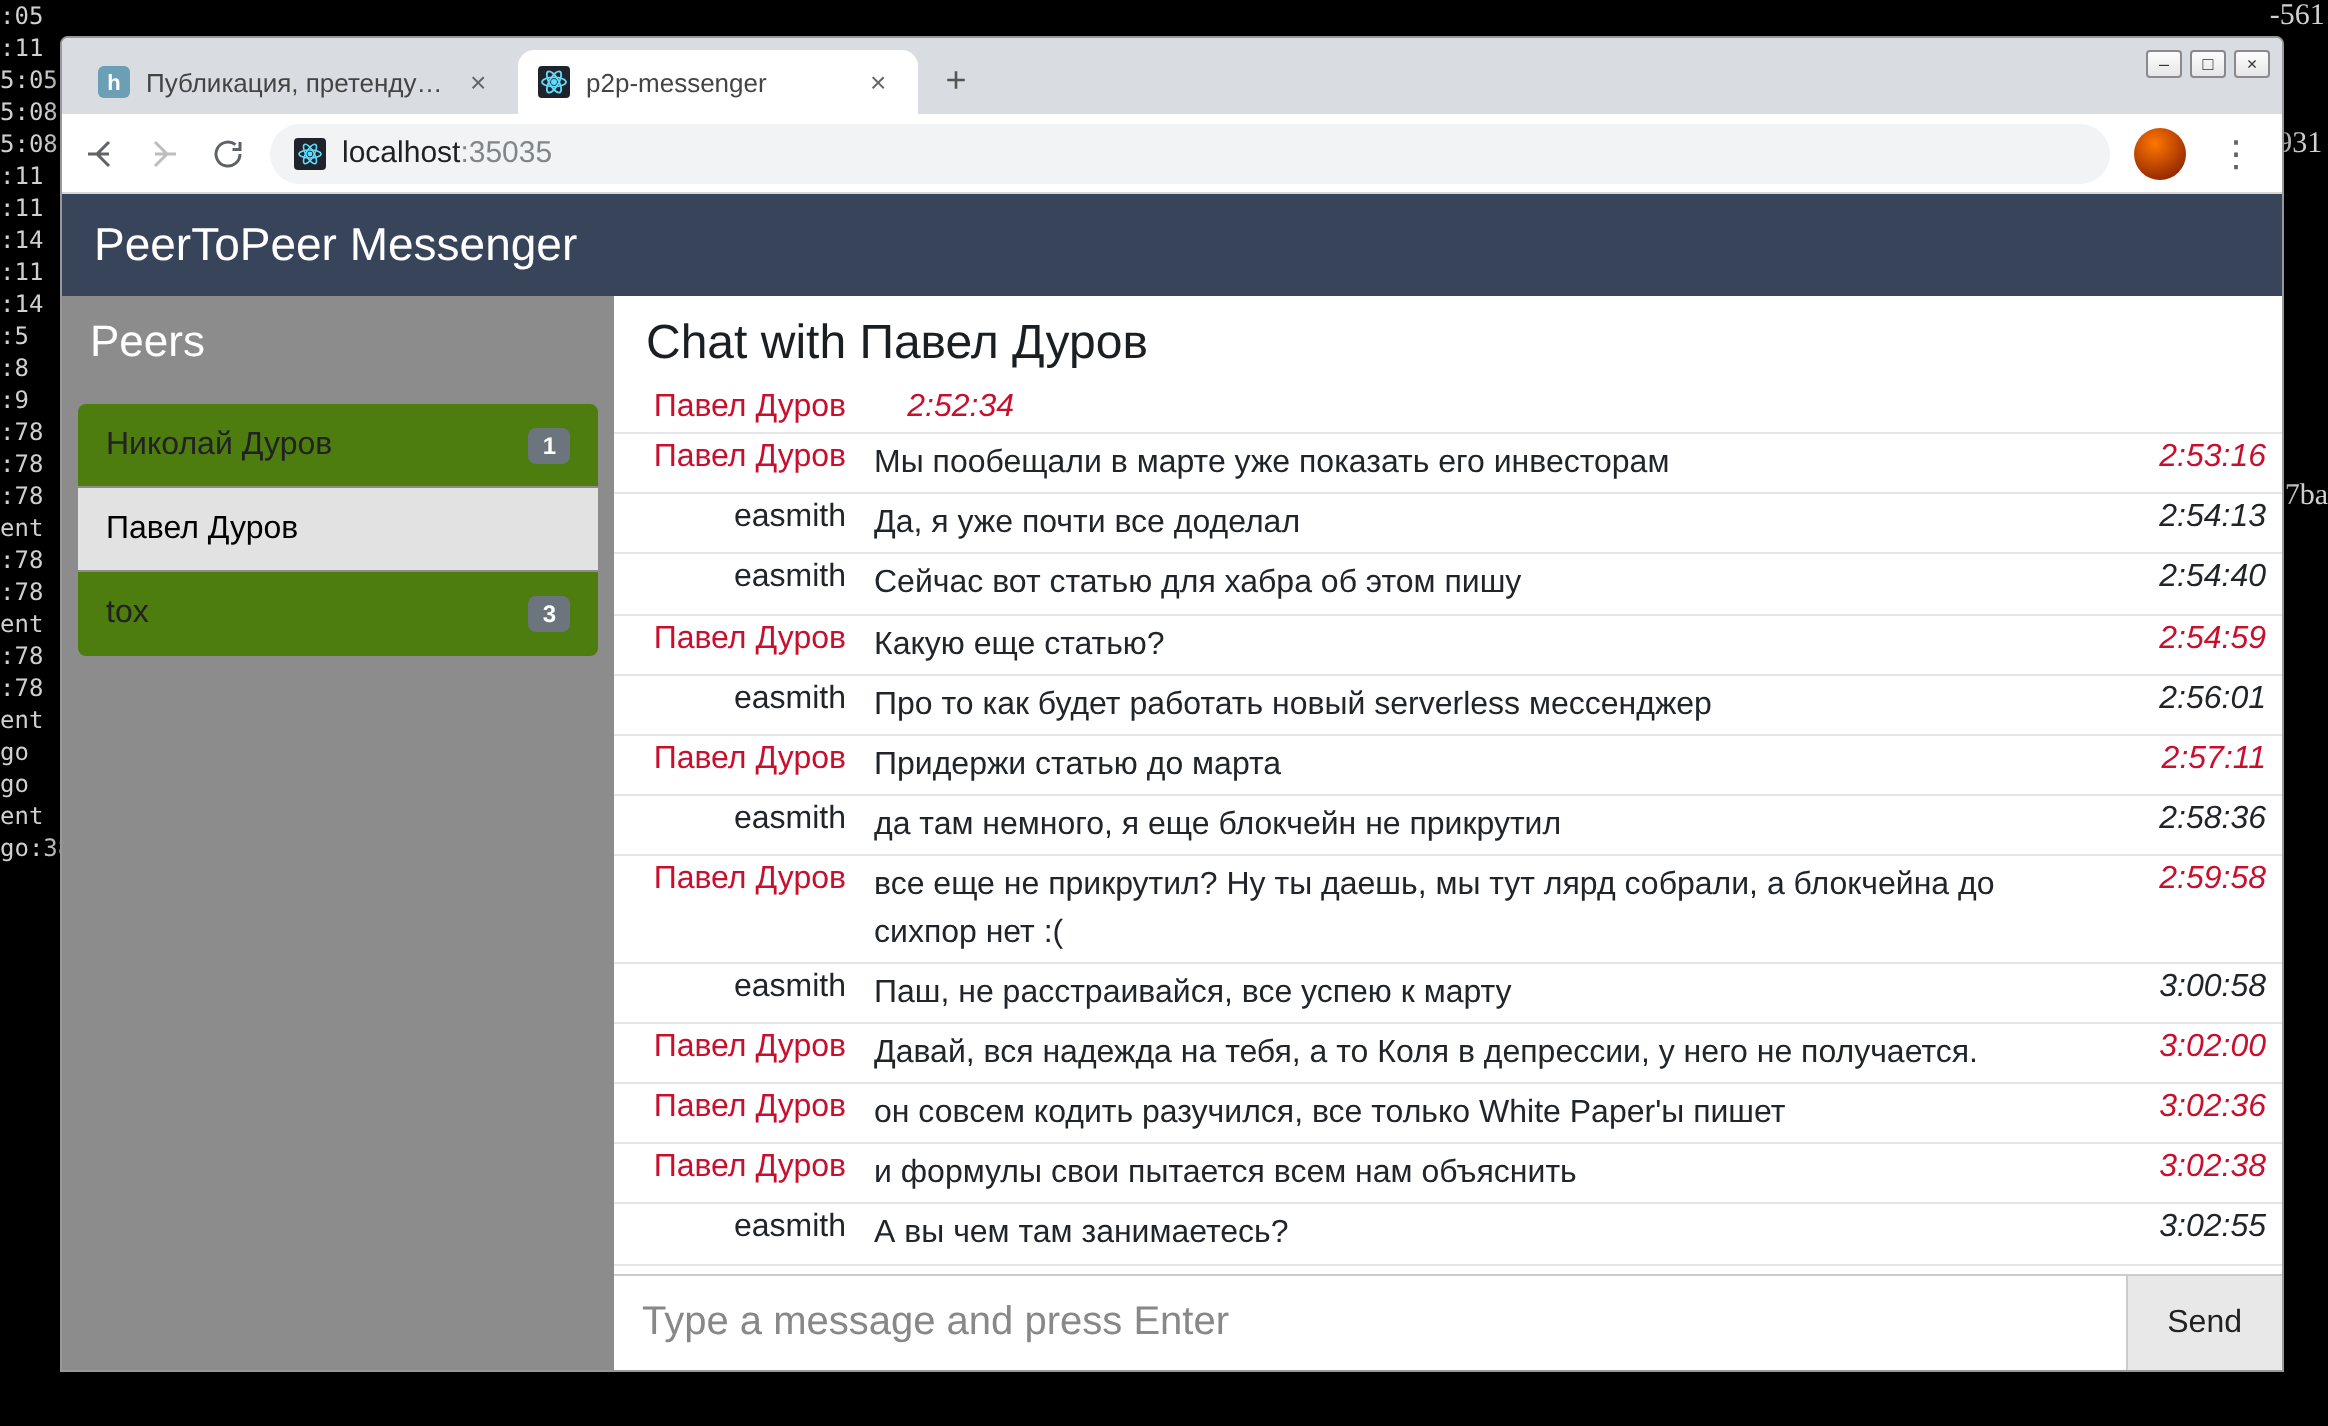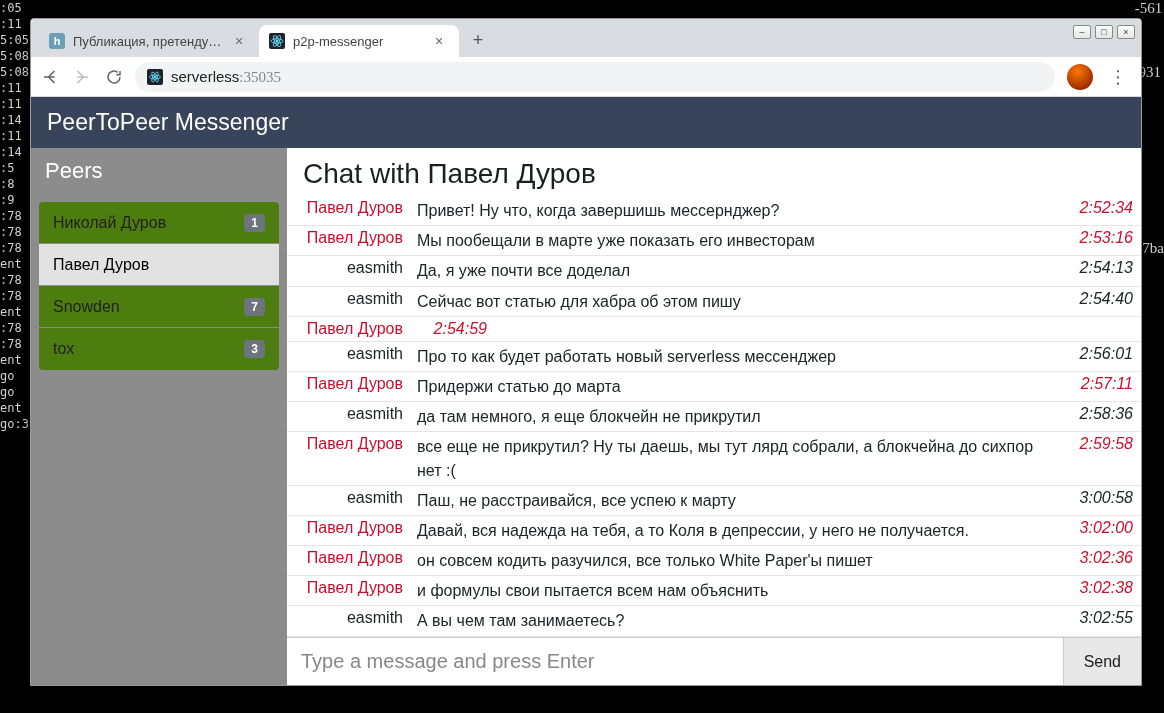--- a/index.html
+++ b/index.html
@@ -130,21 +130,21 @@
     border-radius:15px;
     display:flex;
     align-items:center;
     padding:0 12px;
     gap:8px;
     color:#202124;
     font-size:15px;
   }
   .omnibox .site-icon { width:16px; height:16px; display:flex; align-items:center; justify-content:center; }
   .omnibox .url-host { color:#202124; }
-  .omnibox .url-port { color:#80868b;font-family:Liberation Serif, serif; }
+  .omnibox .url-port { color:#80868b; }
   .avatar-btn { width:26px; height:26px; border-radius:50%; background: radial-gradient(circle at 40% 30%, #ff7700, #710); cursor:pointer; }
   .menu-btn { color:#5f6368; font-size:18px; cursor:pointer; padding:0 4px; }
 
   
   .app {
     flex:1;
     display:flex;
     flex-direction:column;
     min-height:0;
     justify-content:space-between;
@@ -154,21 +154,21 @@
     color:#fff;
     font-size:23px;
     padding: 12px 16px;
   }
   .app-body {
     flex:1;
     display:flex;
     min-height:0;
   }
   .sidebar {
-    width: 256px;
+    width: 276px;
     background:#8c8c8c;
     display:flex;
     flex-direction:column;
   }
   .sidebar-title {
     color:#fff;
     font-size:22px;
     padding: 10px 14px;
   }
   .peer-list {
@@ -204,21 +204,21 @@
   }
 
   .chat {
     flex:1;
     display:flex;
     flex-direction:column;
     min-width:0;
     background:#fff;
   }
   .chat-header {
-    font-size:28px;
+    font-size:24px;
     color:#1b1f22;
     padding: 10px 16px 6px 16px;
   }
   .messages {
     flex:1;
     overflow-y:auto;
     font-size:16px;
     color:#212529;
   }
   .msg-row {
@@ -377,74 +377,70 @@
     <div class="omnibox">
       <span class="site-icon">
         <svg width="16" height="16">
             <rect width="16" height="16" rx="2" fill="#20232a"></rect>
             <circle cx="8" cy="8" r="1.2" fill="#61dafb"></circle>
             <ellipse cx="8" cy="8" rx="5.5" ry="2" fill="none" stroke="#61dafb" stroke-width="0.8"></ellipse>
             <ellipse cx="8" cy="8" rx="5.5" ry="2" fill="none" stroke="#61dafb" stroke-width="0.8" transform="rotate(60 8 8)"></ellipse>
             <ellipse cx="8" cy="8" rx="5.5" ry="2" fill="none" stroke="#61dafb" stroke-width="0.8" transform="rotate(-60 8 8)"></ellipse>
           </svg>
       </span>
-      <span><span class="url-host">serverless</span><span class="url-port">:35035</span></span>
+      <span><span class="url-host">localhost</span><span class="url-port">:35035</span></span>
     </div>
     <div class="avatar-btn"></div>
     <div class="menu-btn">⋮</div>
   </div>
 
   <div class="app">
     <div class="app-titlebar">PeerToPeer Messenger</div>
     <div class="app-body">
       <aside class="sidebar">
         <div class="sidebar-title">Peers</div>
         <div class="peer-list" id="peer-list">
             <div class="peer-item">
               <span>Николай Дуров</span>
               <span class="peer-badge">1</span>
             </div>
             <div class="peer-item active">
               <span>Павел Дуров</span>
             </div>
             <div class="peer-item">
-              <span>Snowden</span>
-              <span class="peer-badge">7</span>
-            </div>
-            <div class="peer-item">
               <span>tox</span>
               <span class="peer-badge">3</span>
             </div>
           </div>
       </aside>
       <section class="chat">
         <div class="chat-header">Chat with Павел Дуров</div>
         <div class="messages" id="messages">
             <div class="msg-row partner">
               <div class="msg-sender">Павел Дуров</div>
-              <div class="msg-text">Привет! Ну что, когда завершишь мессернджер?</div>
               <div class="msg-time">2:52:34</div>
             </div>
             <div class="msg-row partner">
               <div class="msg-sender">Павел Дуров</div>
               <div class="msg-text">Мы пообещали в марте уже показать его инвесторам</div>
               <div class="msg-time">2:53:16</div>
             </div>
             <div class="msg-row">
               <div class="msg-sender">easmith</div>
               <div class="msg-text">Да, я уже почти все доделал</div>
               <div class="msg-time">2:54:13</div>
             </div>
             <div class="msg-row">
               <div class="msg-sender">easmith</div>
               <div class="msg-text">Сейчас вот статью для хабра об этом пишу</div>
               <div class="msg-time">2:54:40</div>
             </div>
             <div class="msg-row partner">
               <div class="msg-sender">Павел Дуров</div>
+              <div class="msg-text">Какую еще статью?</div>
               <div class="msg-time">2:54:59</div>
             </div>
             <div class="msg-row">
               <div class="msg-sender">easmith</div>
               <div class="msg-text">Про то как будет работать новый serverless мессенджер</div>
               <div class="msg-time">2:56:01</div>
             </div>
             <div class="msg-row partner">
               <div class="msg-sender">Павел Дуров</div>
               <div class="msg-text">Придержи статью до марта</div>

